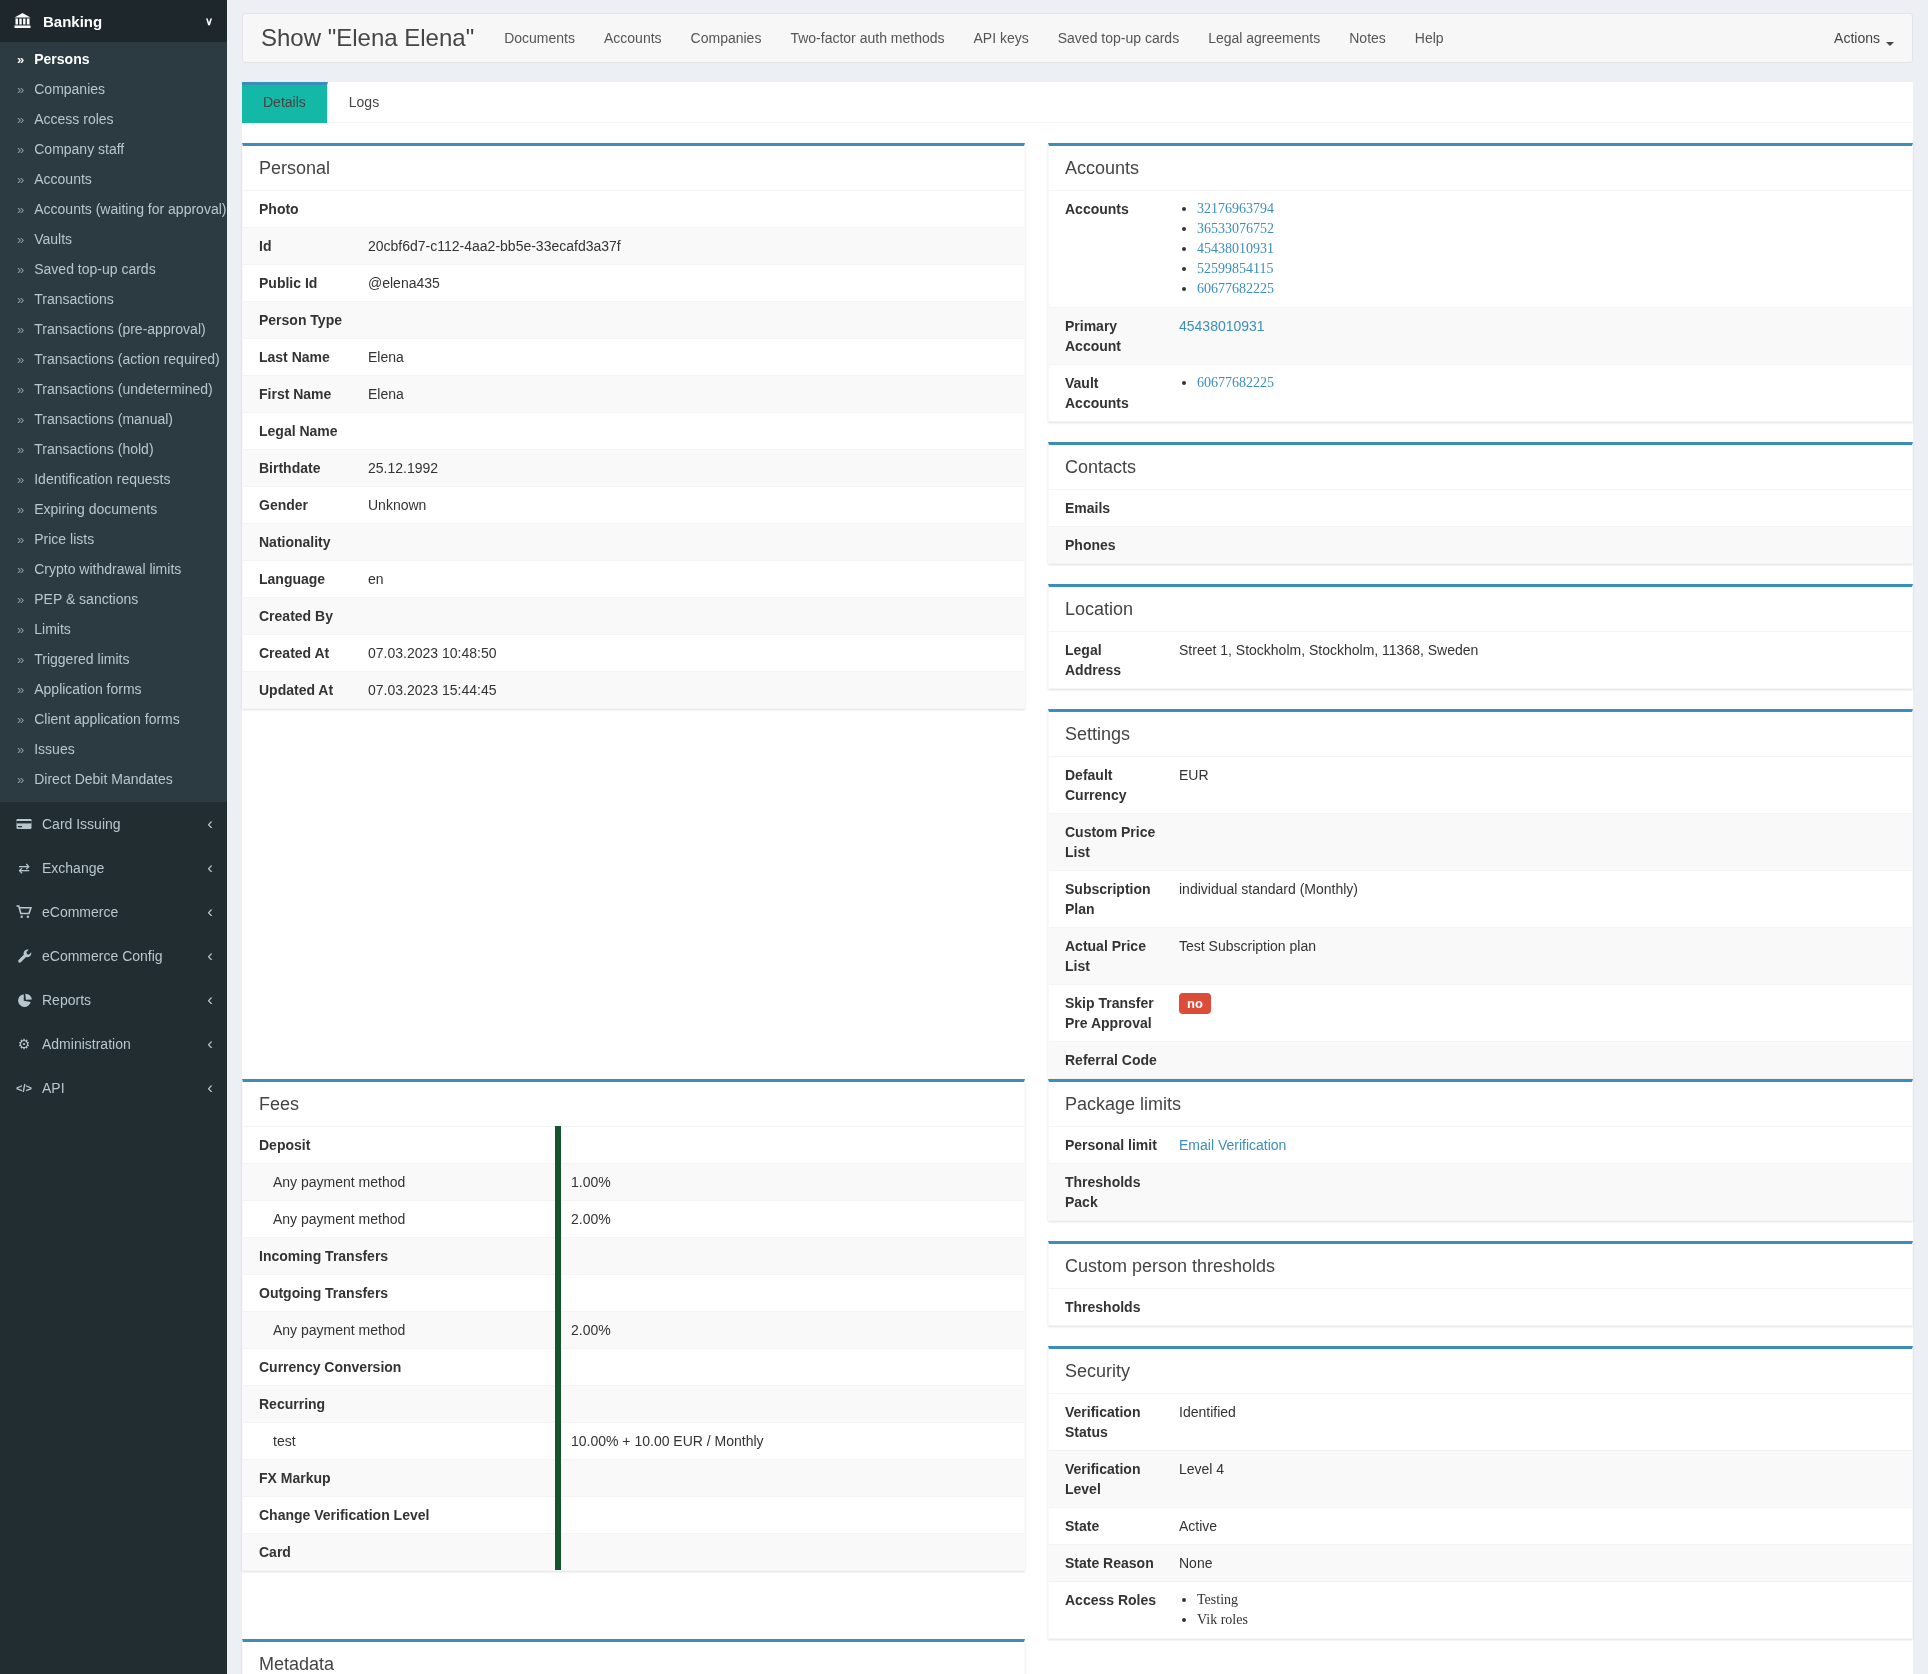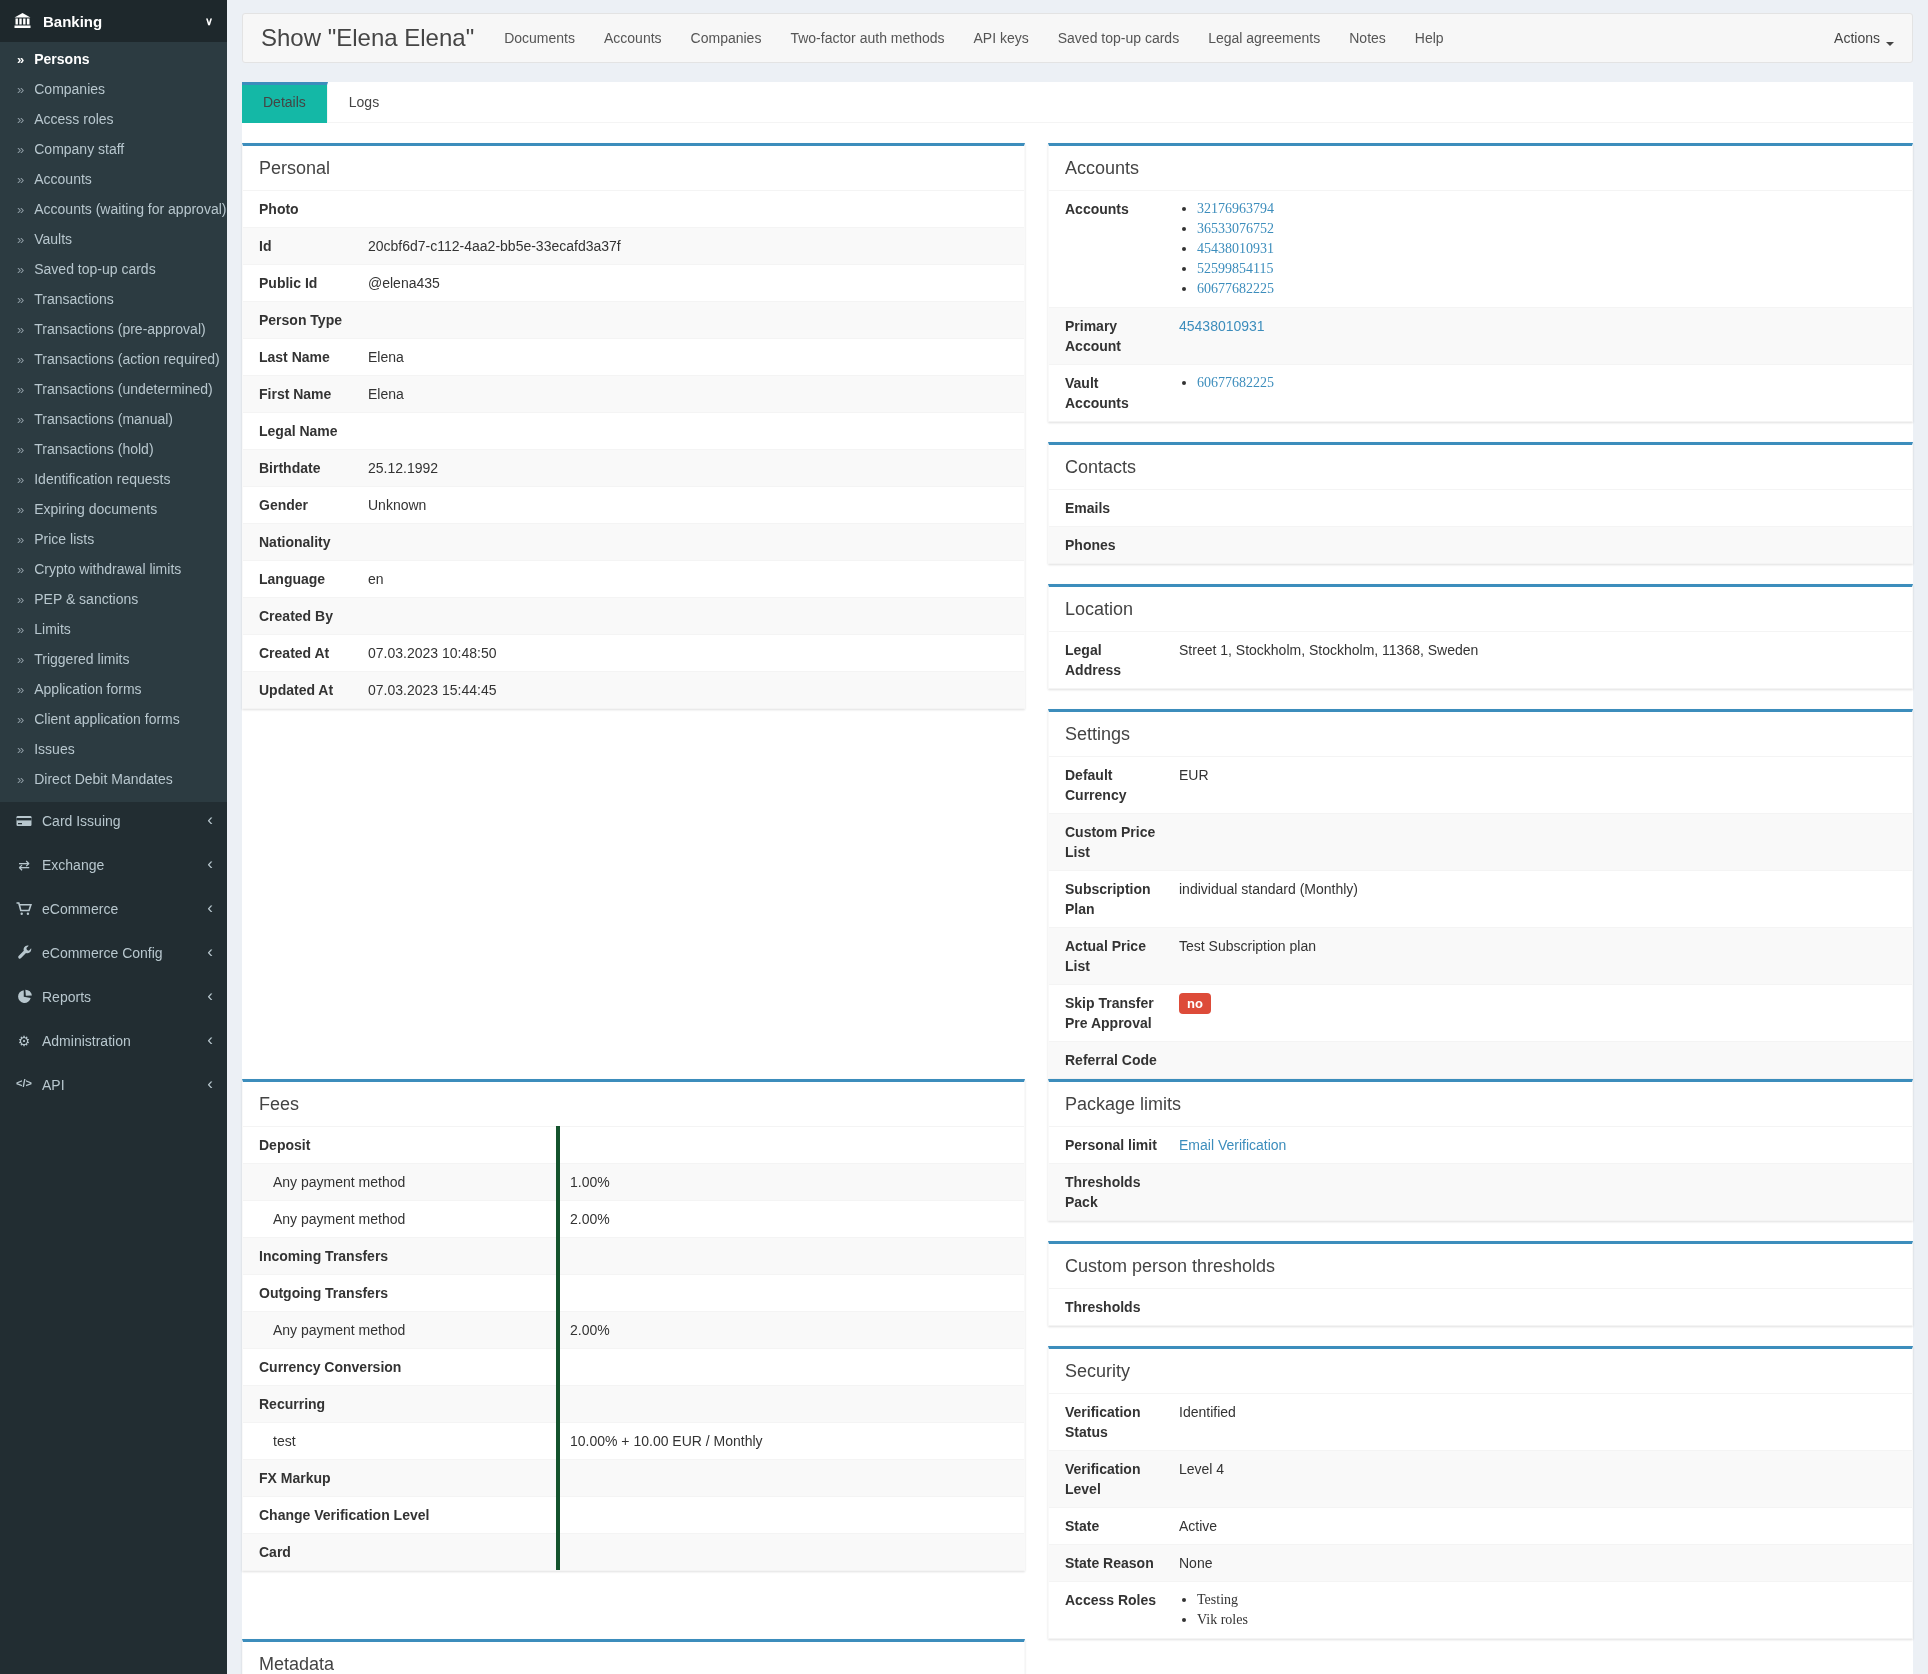--- a/index.html
+++ b/index.html
@@ -23,22 +23,22 @@
   .submenu { background:#2c3b41; padding:2px 0 8px 0; }
   .submenu .sm-item {
     height:30px; display:flex; align-items:center;
     padding:0 10px 0 17px; color:#b8c7ce; font-size:14px; cursor:pointer;
     white-space:nowrap;
   }
   .submenu .sm-item .dbl { font-size:13px; margin-right:10px; color:#8d9ba3; }
   .submenu .sm-item.active { color:#fff; font-weight:bold; }
   .submenu .sm-item.active .dbl { color:#fff; }
   .top-item {
-    height:44px; display:flex; align-items:flex-start;
-    padding:11px 14px 0 14px; color:#b8c7ce; font-size:14px; cursor:pointer;
+    height:44px; display:flex; align-items:center;
+    padding:0 14px 0 14px; color:#b8c7ce; font-size:14px; cursor:pointer;
   }
   .top-item .ticon { width:20px; margin-right:8px; display:flex; justify-content:center; font-size:14px; color:#b8c7ce; }
   .top-item .chev-left { margin-left:auto; font-size:17px; line-height:14px; color:#b8c7ce; }
 
   
   .main { flex:1; padding:13px 15px 0 15px; }
   .header-box {
     background:#f7f7f7; border:1px solid #e3e3e3; border-radius:3px;
     height:50px; display:flex; align-items:center; padding:0 18px;
     margin-bottom:19px;
@@ -71,21 +71,21 @@
   .box:last-child { margin-bottom:0; }
   .box-title { font-size:18px; color:#444; padding:11px 16px; line-height:22px; font-weight:normal; }
 
   table.kv { width:100%; border-collapse:collapse; }
   table.kv td { padding:8px 10px; border-top:1px solid #f4f4f4; vertical-align:top; line-height:20px; }
   table.kv td:first-child { padding-left:16px; }
   table.kv tr:nth-child(even) td { background:#f9f9f9; }
   td.lbl { font-weight:bold; color:#333; }
   .w-std  td.lbl { width:115px;margin-left:16px; }
   .w-right td.lbl { width:120px; }
-  table.fees td.flbl { width:315px; border-right:4px solid #14532d; }
+  table.fees td.flbl { width:315px; border-right:6px solid #14532d; }
   table.fees td.flbl.cat { font-weight:bold; }
   table.fees td.flbl.sub { padding-left:30px; font-weight:normal; }
 
   a.lnk { color:#3c8dbc; text-decoration:none; cursor:pointer; }
   ul.blist { margin:0; padding:0 0 0 18px;font-family:Liberation Serif, serif; }
   ul.blist li { line-height:20px; }
   .badge-no {
     display:inline-block; background:#dd4b39; color:#fff;
     font-size:13px; font-weight:bold; padding:4px 8px; border-radius:4px; line-height:1;
   }

